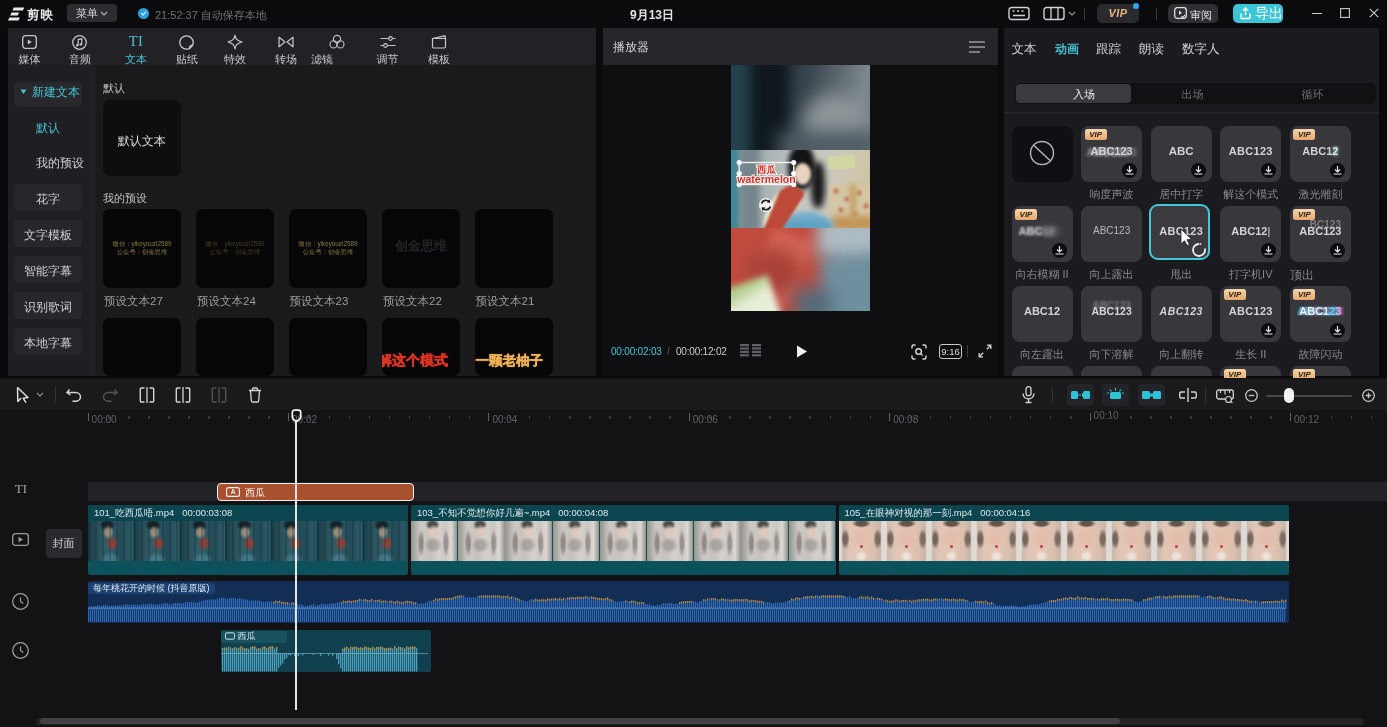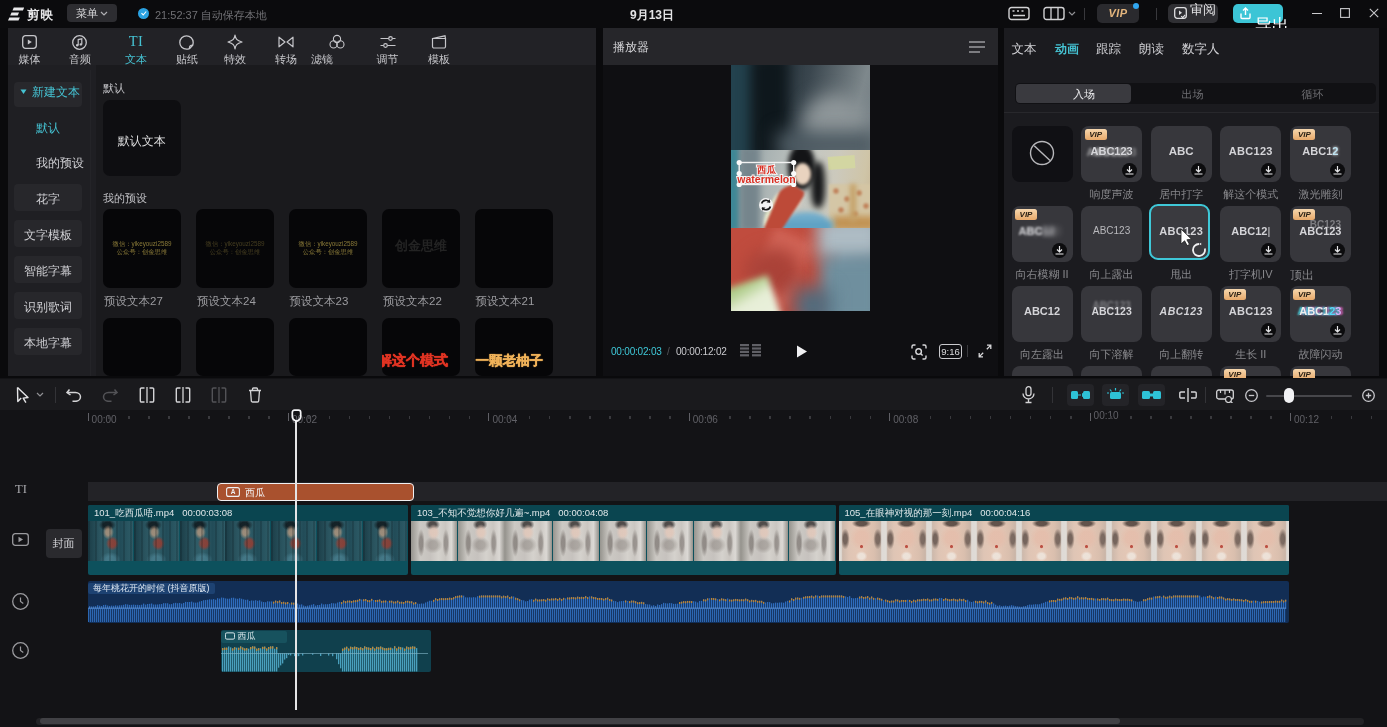--- a/index.html
+++ b/index.html
@@ -42,27 +42,27 @@
 <div class="abs" style="left:1097px;top:3.5px;width:42px;height:19px;background:#2a2a2e;border-radius:5px"></div>
 <div class="abs" style="left:1097px;top:6.5px;width:42px;text-align:center;font-size:11px;font-weight:bold;font-style:italic;color:#e6b77e;letter-spacing:0.5px">VIP</div>
 <div class="abs" style="left:1133px;top:2.5px;width:6px;height:6px;background:#30a6f0;border-radius:50%"></div>
 <div class="abs" style="left:1156px;top:8px;width:1px;height:12px;background:#38383c"></div>
 <div class="abs" style="left:1168px;top:3.5px;width:50px;height:19px;background:#2f2f33;border-radius:5px"></div>
 <svg class="abs" style="left:1174px;top:7px" width="13" height="12" viewBox="0 0 13 12">
     <rect x="0.7" y="0.7" width="11.6" height="10.6" rx="2.5" stroke="#e0e0e2" stroke-width="1.3" fill="none"></rect>
     <path d="M5 3.6l3 2.2-3 2.2z" fill="#e0e0e2"></path>
     <path d="M7.2 9.2l1.5 1.5 2.5-2.8" stroke="#e0e0e2" stroke-width="1.2" fill="none"></path>
   </svg>
-<div class="abs" style="left:1190px;top:1px;font-size:13px;color:#e4e4e6">审阅</div>
+<div class="abs" style="left:1190px;top:8px;font-size:11px;color:#e4e4e6">审阅</div>
 <div class="abs" style="left:1233px;top:3.5px;width:50px;height:19px;background:#3cc5d6;border-radius:5px"></div>
 <svg class="abs" style="left:1239px;top:6.5px" width="13" height="13" viewBox="0 0 13 13">
     <path d="M6.5 8V1.5M4 3.5L6.5 1 9 3.5" stroke="#fff" stroke-width="1.4" fill="none"></path>
     <path d="M2 6.5v4a1 1 0 001 1h7a1 1 0 001-1v-4" stroke="#fff" stroke-width="1.4" fill="none"></path>
   </svg>
-<div class="abs" style="left:1255px;top:14px;font-size:17px;color:#ffffff">导出</div>
+<div class="abs" style="left:1255px;top:5px;font-size:14px;color:#ffffff">导出</div>
 <div class="abs" style="left:1312px;top:12.5px;width:10px;height:1.3px;background:#cccccf"></div>
 <svg class="abs" style="left:1340px;top:8px" width="10" height="10" viewBox="0 0 10 10">
     <rect x="0.6" y="0.6" width="8.8" height="8.8" stroke="#c8c8cb" stroke-width="1.1" fill="none"></rect>
   </svg>
 <svg class="abs" style="left:1369px;top:8px" width="10" height="10" viewBox="0 0 10 10">
     <path d="M0.8 0.8l8.4 8.4M9.2 0.8L0.8 9.2" stroke="#c8c8cb" stroke-width="1.1"></path>
   </svg>
 <div class="panel" style="left:8px;top:28px;width:588px;height:348px;background:#1a1a1d"></div>
 <div class="abs" style="left:8px;top:65px;width:88px;height:311px;background:#1f1f23"></div>
 <div class="abs" style="left:8px;top:28px;width:588px;height:37px;background:#222226"></div>

